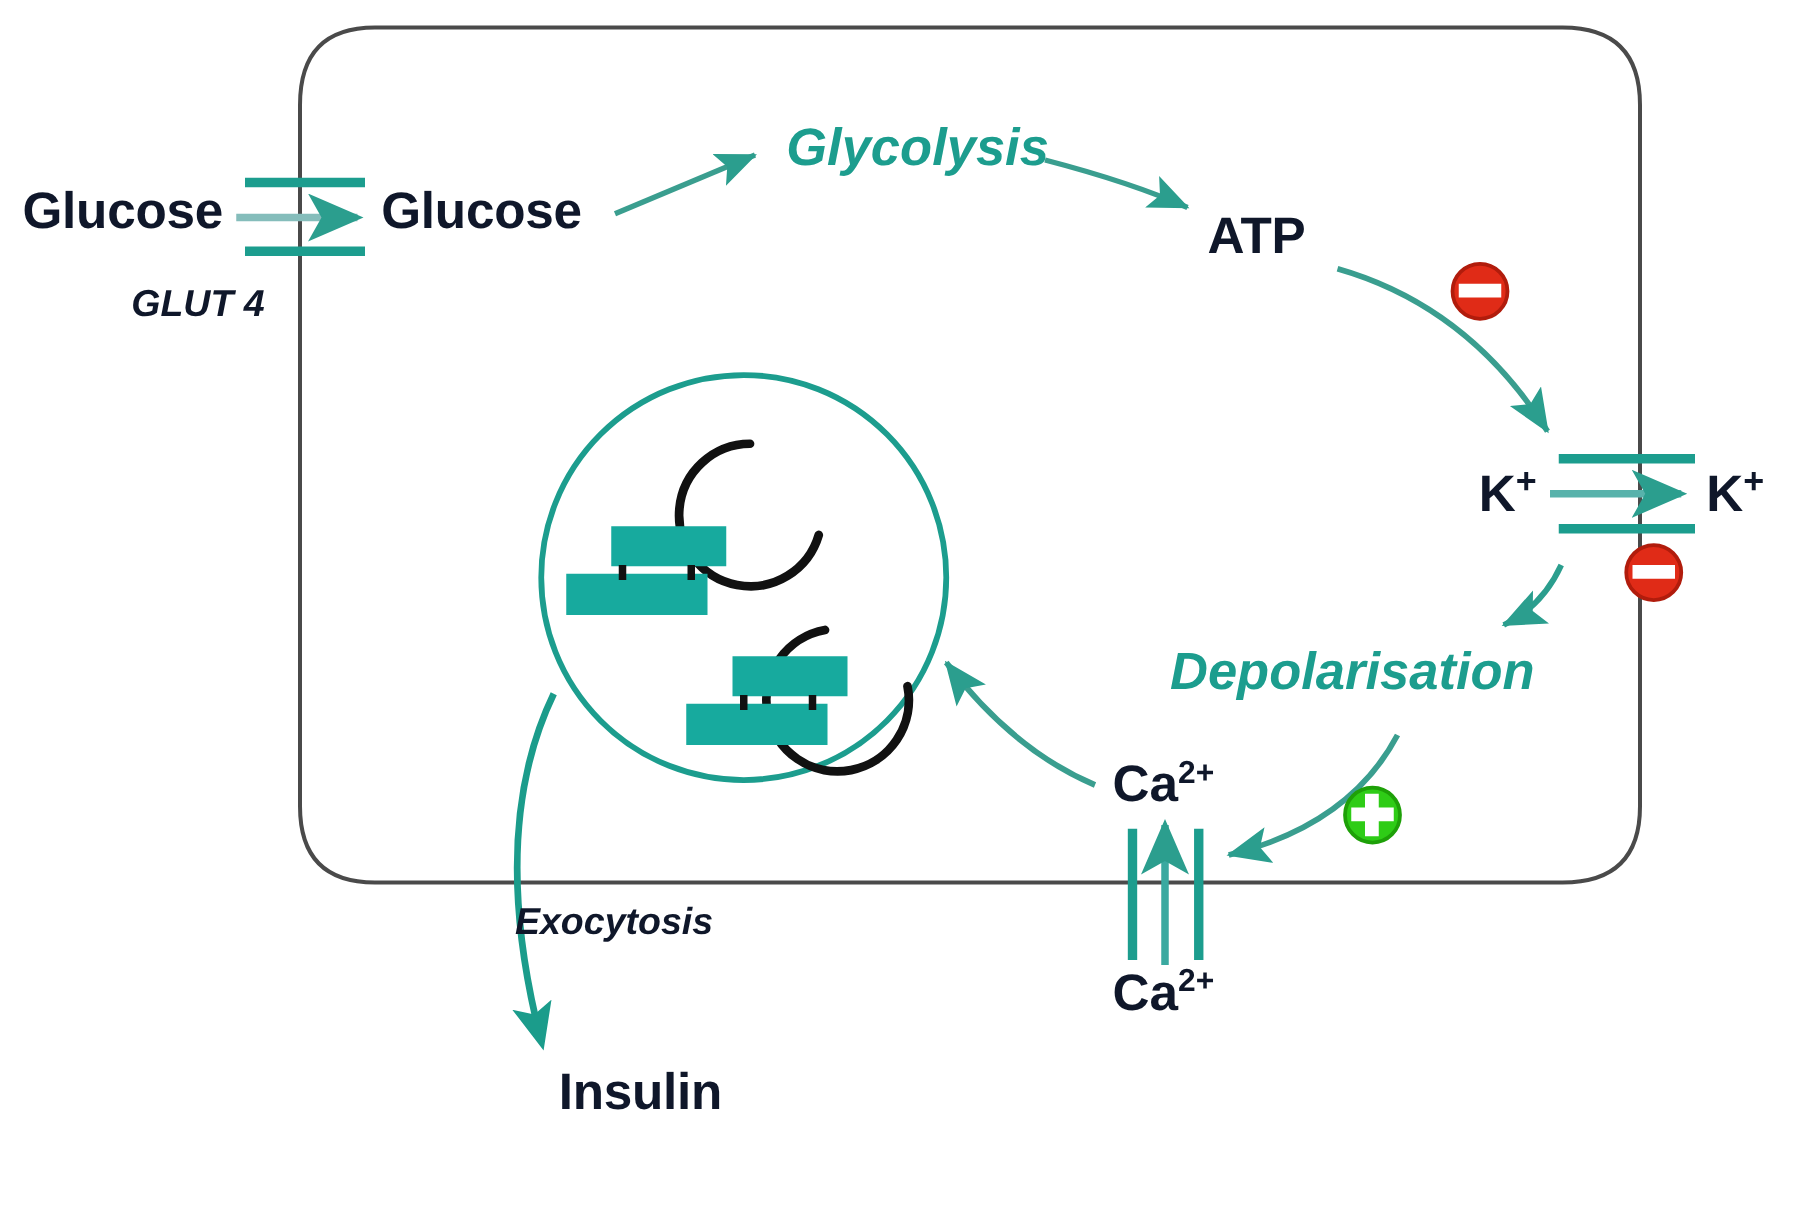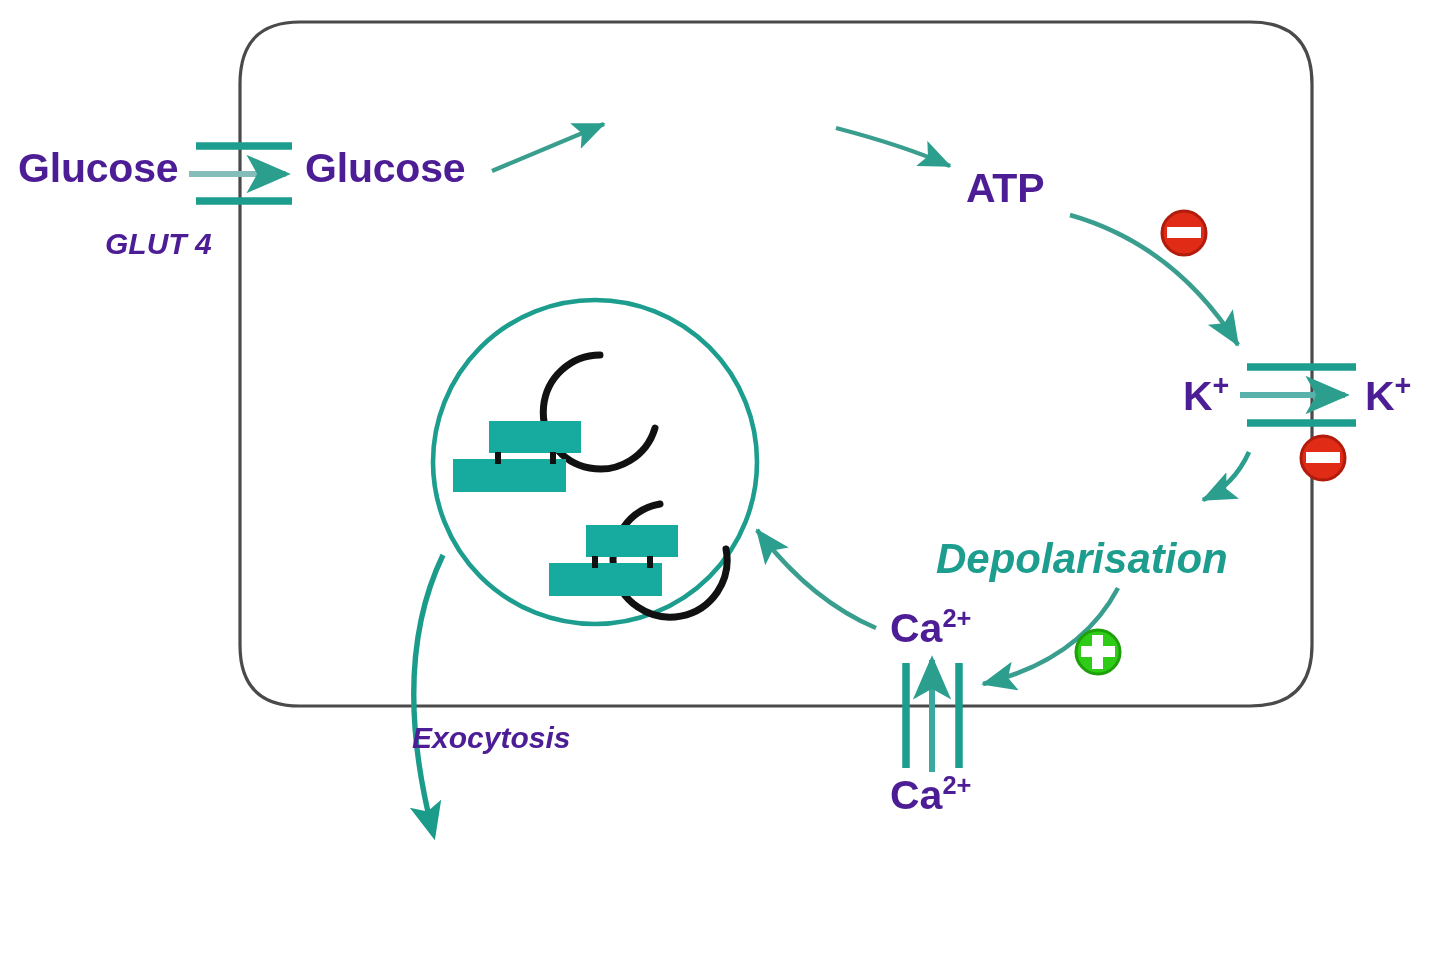--- a/index.html
+++ b/index.html
@@ -21,21 +21,21 @@
   #diagram {
     position: absolute;
     inset: 0;
     width: 1440px;
     height: 970px;
   }
   .lbl {
     position: absolute;
     white-space: pre;
     line-height: 1.06;
-    color: #4c1d95;
+    color: #0f172a;
   }
   .lbl-bold {
     font-weight: 700;
     font-size: 41px;
     letter-spacing: -0.2px;
   }
   .lbl-ital {
     font-style: italic;
     font-weight: 700;
     font-size: 30px;
@@ -177,30 +177,31 @@
       <path d="M 443 555 Q 390 665 433 833" fill="none" stroke="#1b9c8b" stroke-width="5.4" marker-end="url(#ah-big)"></path>
     </g>
   </svg>
 
   <div class="lbl lbl-bold" style="left:18px; top:147px;">Glucose</div>
 
   <div class="lbl lbl-bold" style="left:305px; top:147px;">Glucose</div>
 
   <div class="lbl lbl-ital" style="left:105px; top:228px;">GLUT 4</div>
 
+  <div class="lbl lbl-teal" style="left:629px; top:96px;">Glycolysis</div>
 
   <div class="lbl lbl-bold" style="left:966px; top:167px;">ATP</div>
 
   <div class="lbl lbl-ion" style="left:1183px; top:370px;"><span>K</span><span class="sup-plus">+</span></div>
 
   <div class="lbl lbl-ion" style="left:1365px; top:370px;"><span>K</span><span class="sup-plus">+</span></div>
 
-  <div class="lbl lbl-teal" style="left:936px; top:537px;">Depolarisation</div>
+  <div class="lbl lbl-teal" style="left:936px; top:515px;">Depolarisation</div>
 
   <div class="lbl lbl-ion" style="left:890px; top:605px;"><span>Ca</span><sup>2+</sup></div>
 
   <div class="lbl lbl-ion" style="left:890px; top:772px;"><span>Ca</span><sup>2+</sup></div>
 
   <div class="lbl lbl-ital" style="left:412px; top:722px;font-style:italic;">Exocytosis</div>
 
-  <div class="lbl lbl-bold two-line" style="left:447px; top:849px;"><br></div>
+  <div class="lbl lbl-bold two-line" style="left:447px; top:849px;"><span>Insulin</span><br></div>
 
 </div>
 
 </body></html>

